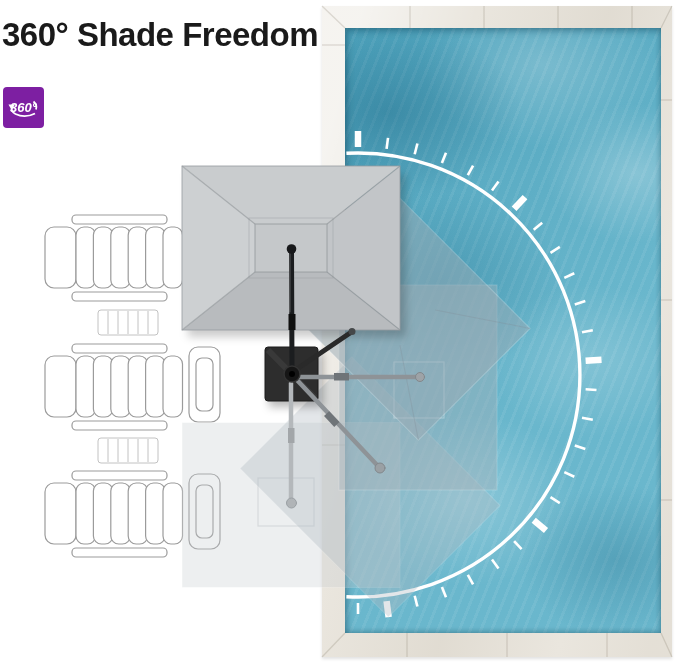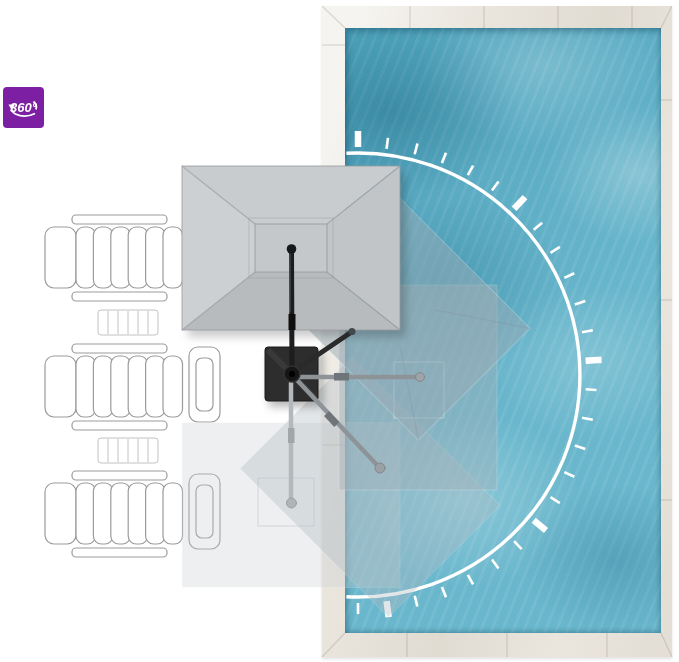--- a/index.html
+++ b/index.html
@@ -32,20 +32,21 @@
           repeating-linear-gradient(112deg, rgba(255,255,255,.07) 0 3px, rgba(255,255,255,0) 3px 10px),
           linear-gradient(135deg, rgba(30,110,142,.22), rgba(255,255,255,.10) 62%);
         box-shadow:inset 2px 3px 7px rgba(0,50,70,.38), inset -1px -2px 5px rgba(0,50,70,.22);}
   svg.overlay{position:absolute;left:0;top:0;}
 </style>
 </head>
 <body>
 
 <div class="page">
 
+  <h1 class="title">360° Shade Freedom</h1>
   <div class="badge">
     <svg width="41" height="41" viewBox="0 0 41 41">
       <text x="20.5" y="24.5" text-anchor="middle" font-size="13" font-weight="bold" font-style="italic" fill="#ffffff" font-family="Liberation Sans, sans-serif">360°</text>
       <path d="M 32 26.5 Q 22 31.5 12.5 27 Q 7 24 9.5 20" stroke="#ffffff" stroke-width="1.8" fill="none"></path>
       <polygon points="5.5,17.5 12,17.5 8.5,23" fill="#ffffff"></polygon>
       <path d="M 30.5 14.5 Q 34.5 18 33 22.5" stroke="#ffffff" stroke-width="1.8" fill="none"></path>
     </svg>
   </div>
 
   <div class="deck">

